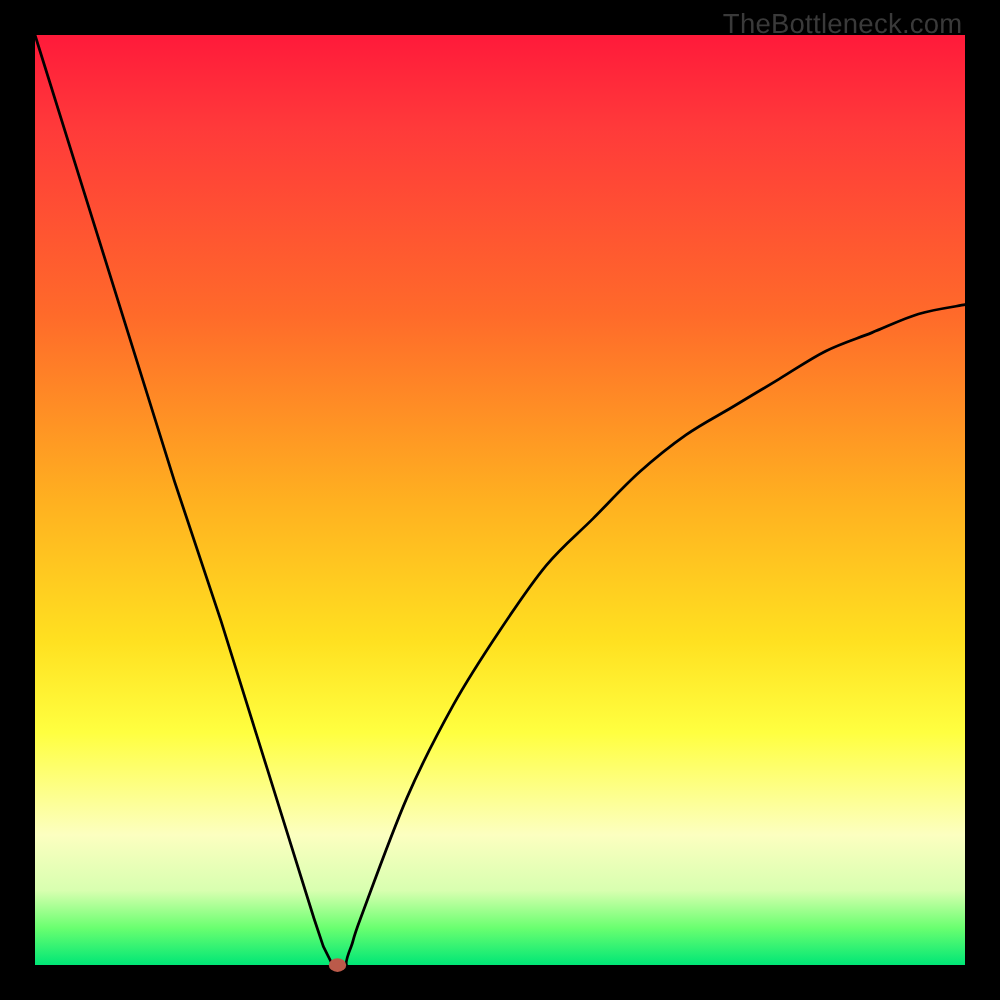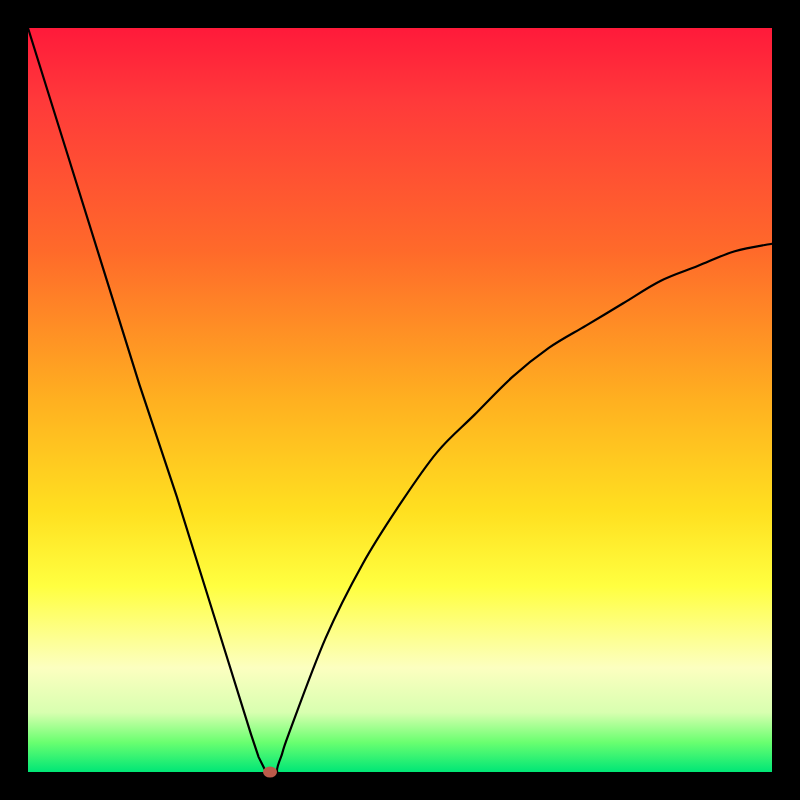--- a/index.html
+++ b/index.html
@@ -50,19 +50,20 @@
     height: 11px;
     border-radius: 50%;
     background: #bb5a4a;
     transform: translate(-50%, -50%);
   }
 </style>
 </head>
 <body>
 
 <div class="frame">
+  <div class="watermark">TheBottleneck.com</div>
   <div class="plot-area">
     <svg class="curve" viewBox="0 0 744 744" preserveAspectRatio="none">
       <path id="curve-path" fill="none" stroke="#000" stroke-width="2.2" stroke-linejoin="round" stroke-linecap="round" d="M0,0 L37.2,119.04000000000008 L74.4,238.07999999999998 L111.6,357.12 L148.8,468.72 L186,587.76 L223.2,706.8 L230.64,729.12 L238.08,744 L249.24,744 C248,741.52 250.48000000000002,735.32 252.96,729.12 C255.44,722.92 252.95999999999998,726.64 260.4,706.8 C267.84,686.9599999999999 285.20000000000005,638.6 297.6,610.08 C310,581.5600000000001 322.40000000000003,558 334.8,535.68 C347.2,513.3599999999999 359.6,494.76 372,476.16 C384.4,457.56000000000006 396.80000000000007,438.96 409.20000000000005,424.08 C421.6,409.2 434,399.28 446.4,386.88 C458.79999999999995,374.48 471.20000000000005,360.84000000000003 483.6,349.68 C496,338.52 508.4,328.6 520.8,319.92 C533.1999999999999,311.24 545.6,305.04 558,297.6 C570.4,290.16 582.8000000000001,282.71999999999997 595.2,275.28 C607.6,267.84 620,259.15999999999997 632.4,252.95999999999998 C644.8,246.76 657.2,243.03999999999996 669.6,238.07999999999998 C682,233.12 694.4,226.92000000000004 706.8,223.20000000000005 C719.1999999999999,219.48000000000005 737.8,217 744,215.76 C750.2,214.51999999999998 744,215.76 744,215.76"></path>
     </svg>
     <div id="marker" class="marker" style="left: 241.8px; top: 744px;"></div>
   </div>
 </div>
 
 </body></html>

